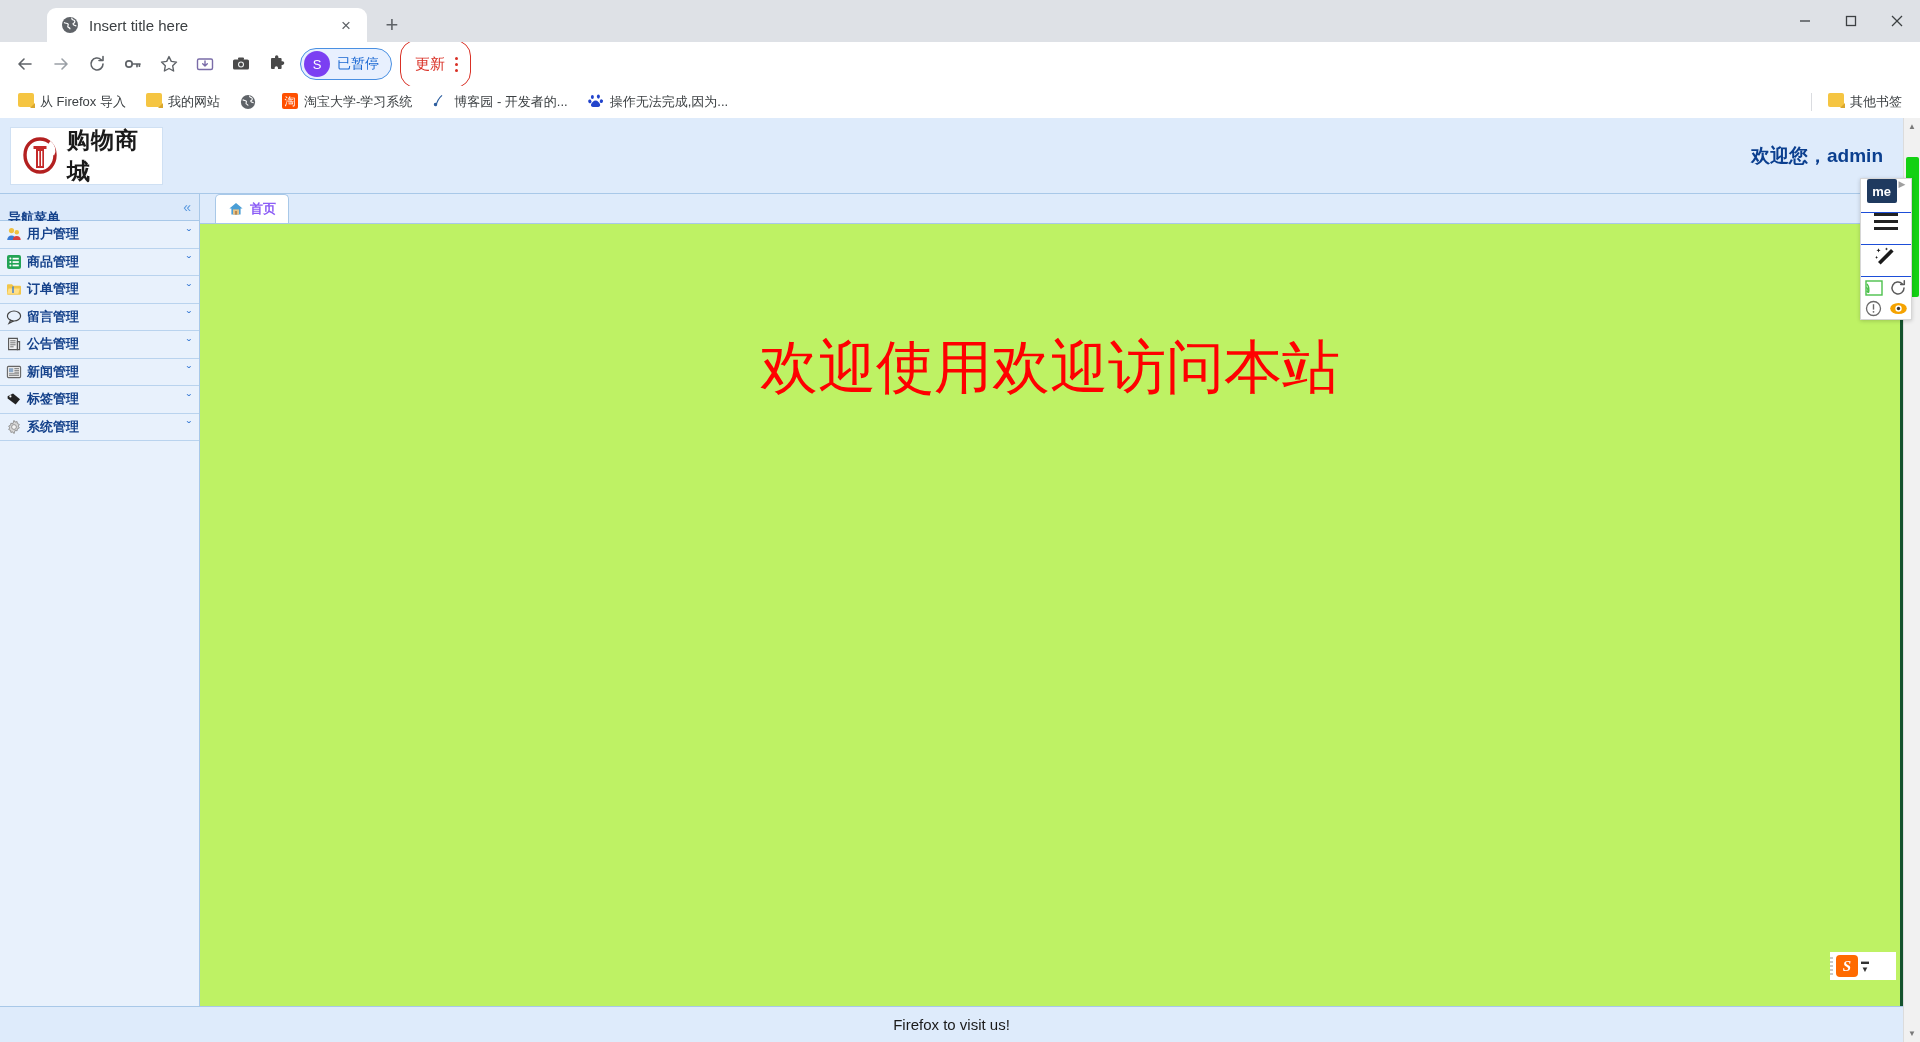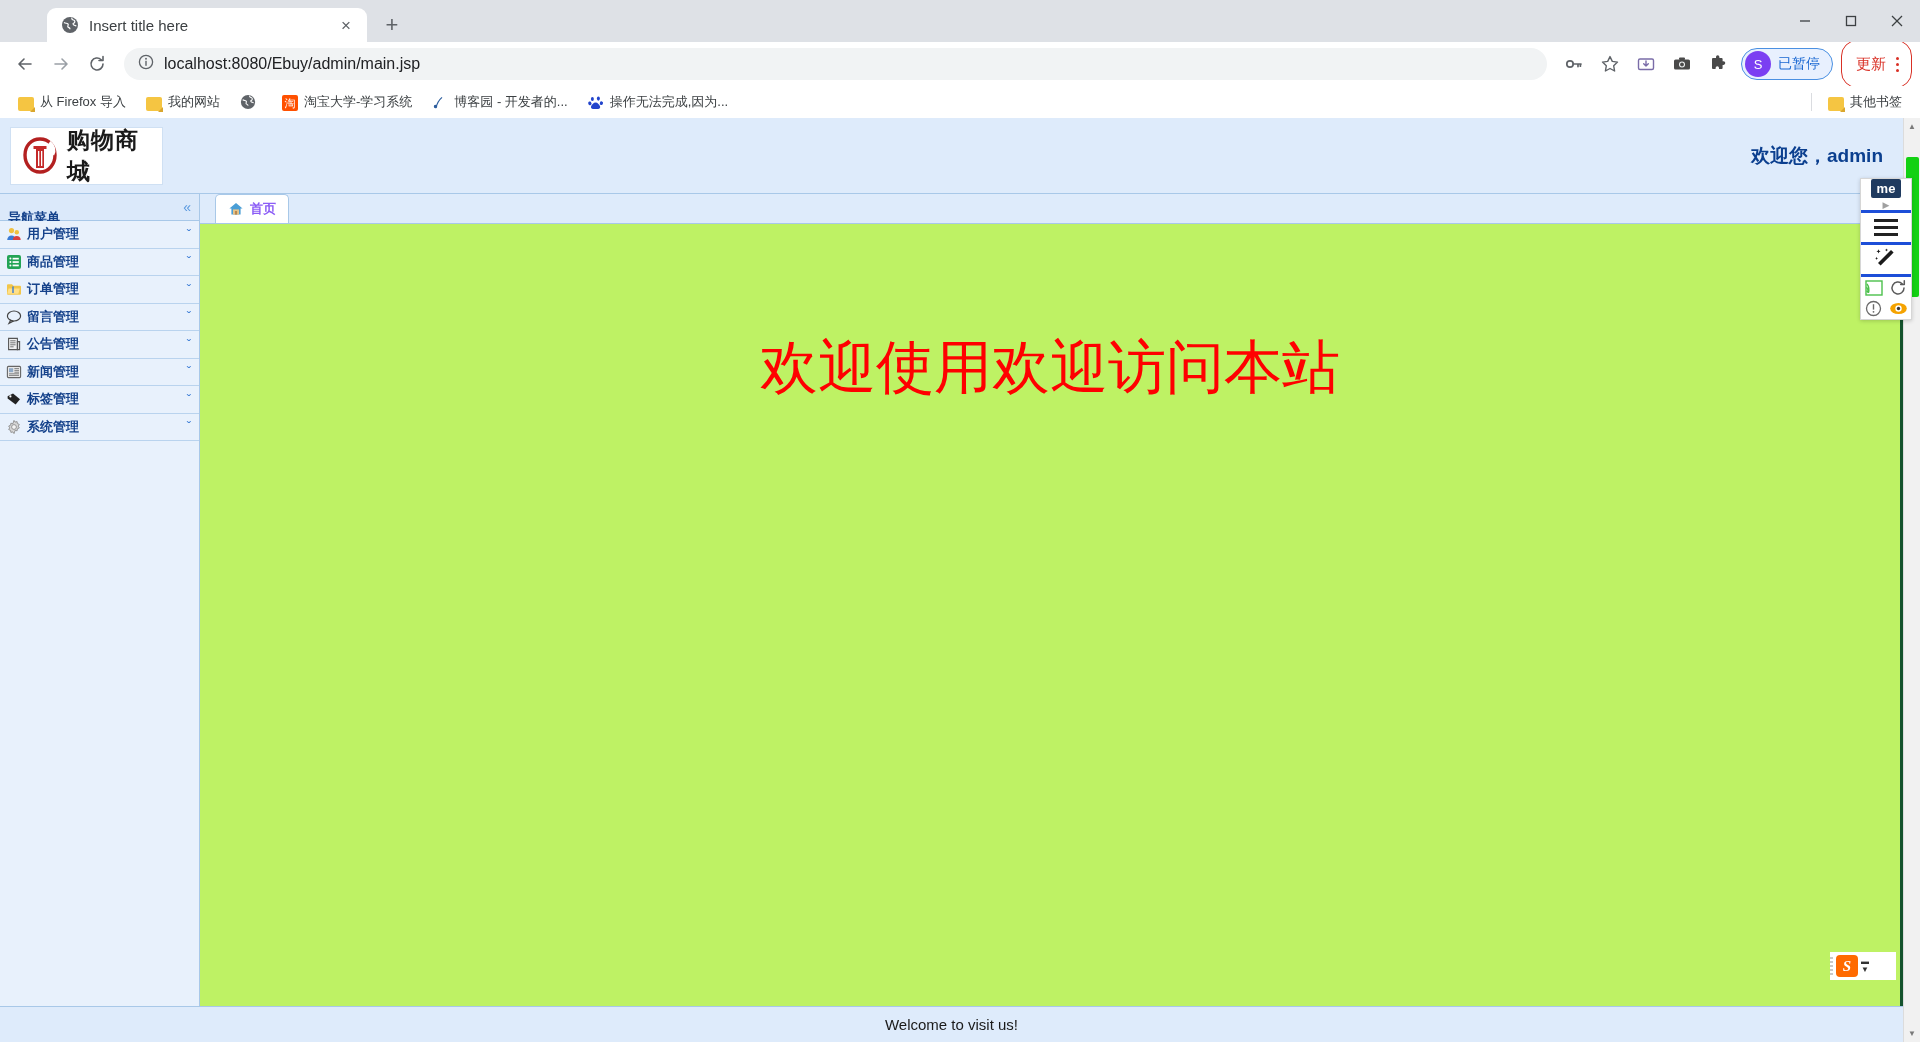--- a/index.html
+++ b/index.html
@@ -83,21 +83,21 @@
   .update-text { font-size: 15px; color: #d93025; white-space: nowrap; }
   .kebab { display: flex; flex-direction: column; gap: 3px; padding: 0 6px; }
   .kebab i { width: 3px; height: 3px; background: #5f6368; border-radius: 50%; display:block;}
   .update-pill .kebab i { background: #d93025; }
 
   .bookmarks {
     height: 32px; background: #fff; display: flex; align-items: center;
     padding: 0 10px; gap: 4px; flex: 0 0 32px; position: relative;
   }
   .bm {
-    display: flex; align-items: flex-end; gap: 6px; padding: 3px 8px;
+    display: flex; align-items: flex-start; gap: 6px; padding: 3px 8px;
     border-radius: 4px; font-size: 13px; color: #3c4043; white-space: nowrap;
   }
   .bm-folder {
     width: 16px; height: 14px; background: #f5c542; border-radius: 2px;
     position: relative; flex: 0 0 16px;
   }
   .bm-folder::after {
     content: ""; position: absolute; right: -1px; bottom: -1px;
     border-left: 5px solid transparent; border-bottom: 5px solid #d9a62e;
   }
@@ -211,22 +211,22 @@
     background: #13d113; border-radius: 2px;
   }
 
   
   .me-widget {
     position: absolute; right: 8px; top: 60px; width: 52px;
     background: #fff; border: 1px solid #d6d6d6; box-shadow: 0 1px 4px rgba(0,0,0,.18);
     z-index: 50;
   }
   .me-row {
-    border-bottom: 3px solid #1d4ed8; display: flex; align-items: center;
-    justify-content: center; position: relative; flex-direction: column;
+    border-bottom: 1px solid #1d4ed8; display: flex; align-items: flex-start;
+    justify-content: center; position: relative;
   }
   .me-logo-row { height: 34px; gap: 2px; }
   .me-logo {
     width: 30px; height: 24px; background: #1f3a5f; color: #fff;
     font-size: 13px; font-weight: bold; display: flex; align-items: center;
     justify-content: center; border-radius: 2px;
   }
   .me-play { color: #a0a0a0; font-size: 9px; }
   .me-burger-row { height: 32px; }
   .me-burger { display: flex; flex-direction: column; gap: 4px; }
@@ -303,30 +303,20 @@
           <path d="M4 10h11.5M11 5l5 5-5 5" stroke="#9aa0a6" stroke-width="1.6" fill="none" stroke-linecap="round" stroke-linejoin="round"></path>
         </svg>
     </div>
     <div class="navbtn">
       <svg width="20" height="20" viewBox="0 0 20 20">
           <path d="M16 10a6 6 0 1 1-1.8-4.3" stroke="#5f6368" stroke-width="1.6" fill="none" stroke-linecap="round"></path>
           <path d="M16 2.5V6.5h-4" stroke="#5f6368" stroke-width="1.6" fill="none" stroke-linecap="round" stroke-linejoin="round"></path>
         </svg>
     </div>
 
-    <div class="omnibox">
-      <span>
-        <svg width="16" height="16" viewBox="0 0 16 16">
-            <circle cx="8" cy="8" r="6.6" fill="none" stroke="#5f6368" stroke-width="1.3"></circle>
-            <circle cx="8" cy="4.8" r=".95" fill="#5f6368"></circle>
-            <rect x="7.3" y="6.8" width="1.4" height="5" fill="#5f6368"></rect>
-          </svg>
-      </span>
-      <span class="url">localhost:8080/Ebuy/admin/main.jsp</span>
-    </div>
 
     <div class="tb-actions">
       <div class="tb-icon">
         <svg width="20" height="20" viewBox="0 0 20 20">
             <circle cx="6" cy="10" r="3.2" fill="none" stroke="#5f6368" stroke-width="1.7"></circle>
             <path d="M9.2 10H17M14 10v2.6M16.4 10v2.2" stroke="#5f6368" stroke-width="1.7" stroke-linecap="round"></path>
           </svg>
       </div>
       <div class="tb-icon">
         <svg width="20" height="20" viewBox="0 0 20 20">
@@ -565,21 +555,21 @@
               <span class="page-tab-label">首页</span>
             </div>
           </div>
           <div class="content-body">
             <div class="hero-text">欢迎使用欢迎访问本站</div>
           </div>
         </div>
       </div>
 
       <div class="site-footer">
-        <span class="footer-text">Welcome to visit us!</span>
+        <span class="footer-text">Firefox to visit us!</span>
       </div>
     </div>
 
     <div class="page-scroll">
       <div class="sb-arrow">▲</div>
       <div class="sb-track">
         <div class="sb-thumb"></div>
       </div>
       <div class="sb-arrow">▼</div>
     </div>

